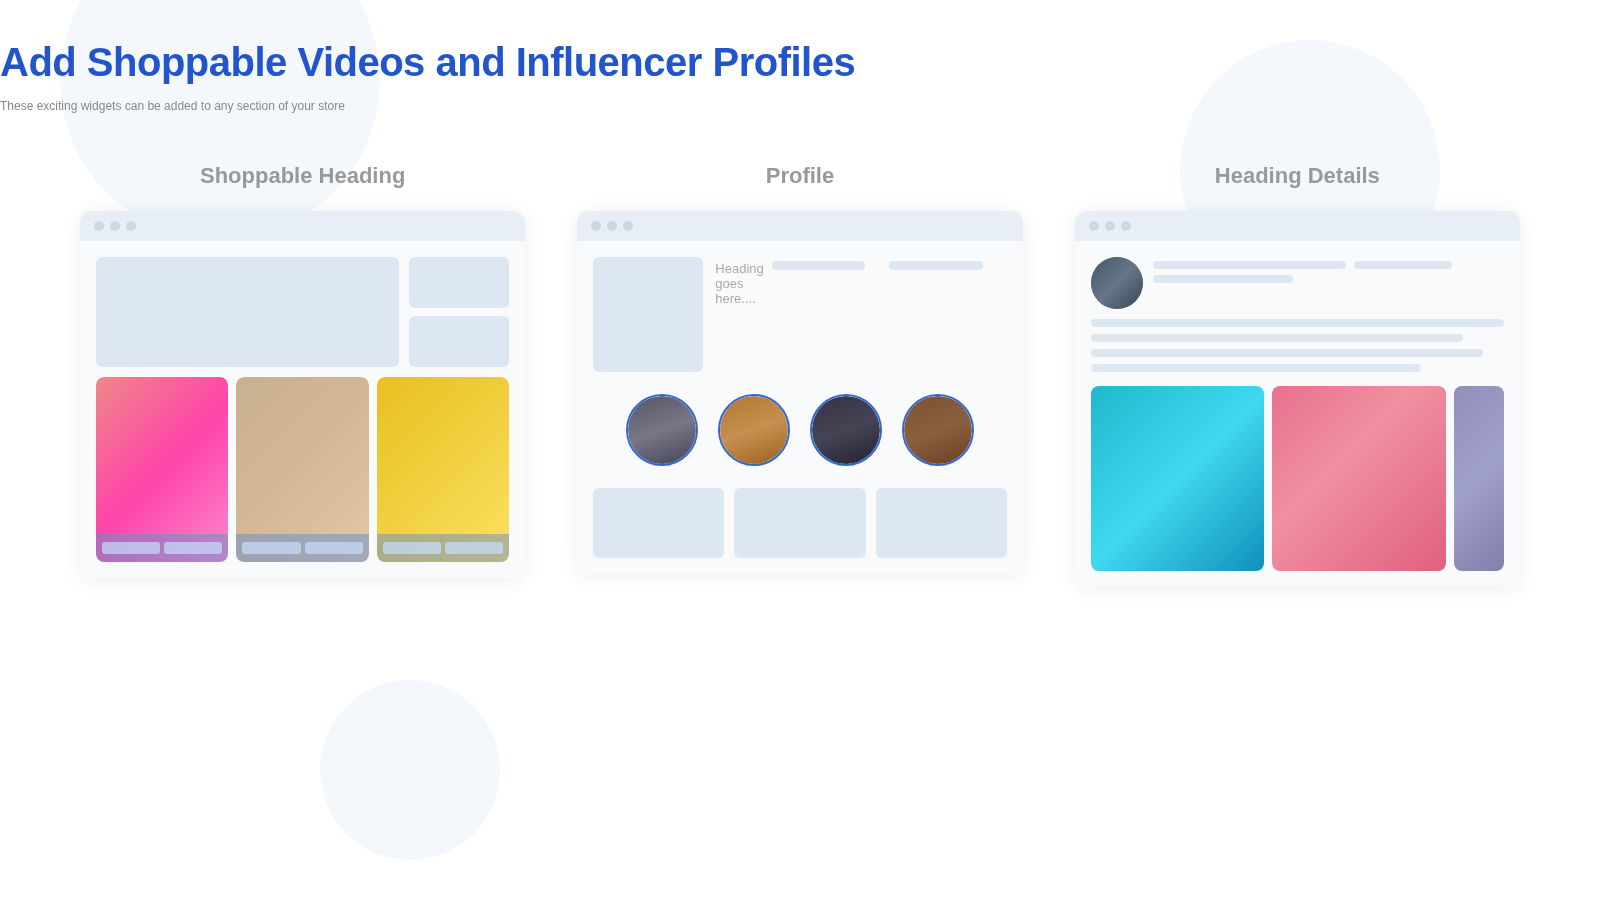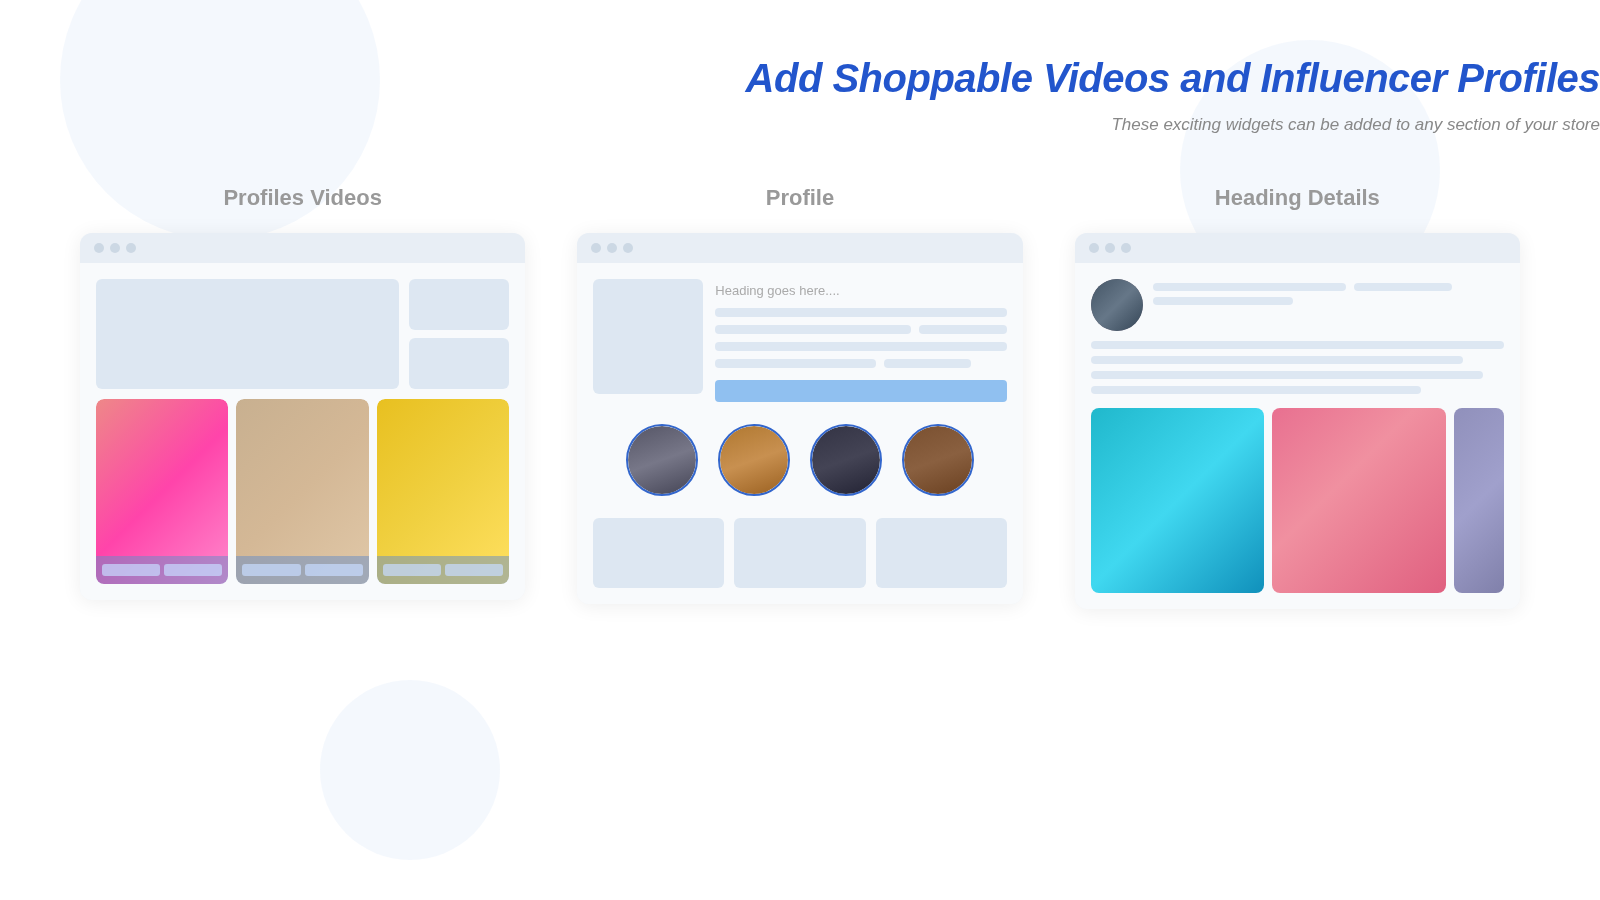--- a/index.html
+++ b/index.html
@@ -20,38 +20,37 @@
 
     
     .bg-circle {
       position: absolute;
       border-radius: 50%;
       background: rgba(180, 210, 240, 0.15);
       pointer-events: none;
     }
 
     .header {
-      text-align: right;
-      padding-top: 56px;
+      text-align: left;
+      padding-top: 40px;
       padding-bottom: 10px;
       position: relative;
       z-index: 1;
-      font-style: italic;
     }
 
     .main-title {
       font-size: 40px;
       font-weight: 700;
       color: #2255cc;
       letter-spacing: -0.5px;
       margin-bottom: 14px;
     }
 
     .subtitle {
-      font-size: 17px;
+      font-size: 12px;
       color: #888;
       font-weight: 400;
     }
 
     .cards-row {
       display: flex;
       justify-content: center;
       gap: 52px;
       padding: 40px 80px 0;
       position: relative;
@@ -222,21 +221,20 @@
       width: 110px;
       height: 115px;
       background: #dde7f2;
       border-radius: 6px;
       flex-shrink: 0;
     }
 
     .prof-info {
       flex: 1;
       display: flex;
-      flex-direction: column;
       gap: 8px;
       padding-top: 4px;
     }
 
     .prof-heading-text {
       font-size: 13px;
       color: #aaa;
       margin-bottom: 2px;
     }
 
@@ -381,21 +379,21 @@
   <div class="bg-circle" style="width:180px;height:180px;bottom:40px;left:320px;"></div>
 
   <div class="header">
     <h1 class="main-title">Add Shoppable Videos and Influencer Profiles</h1>
     <p class="subtitle">These exciting widgets can be added to any section of your store</p>
   </div>
 
   <div class="cards-row">
 
     <div class="card-section">
-      <div class="card-label">Profiles Videos</div>
+      <div class="card-label">Shoppable Heading</div>
       <div class="browser-mockup">
         <div class="browser-topbar">
           <div class="dot"></div>
           <div class="dot"></div>
           <div class="dot"></div>
         </div>
         <div class="browser-content">
           <div class="sv-placeholder-row">
             <div class="sv-placeholder-main"></div>
             <div class="sv-placeholder-side">

